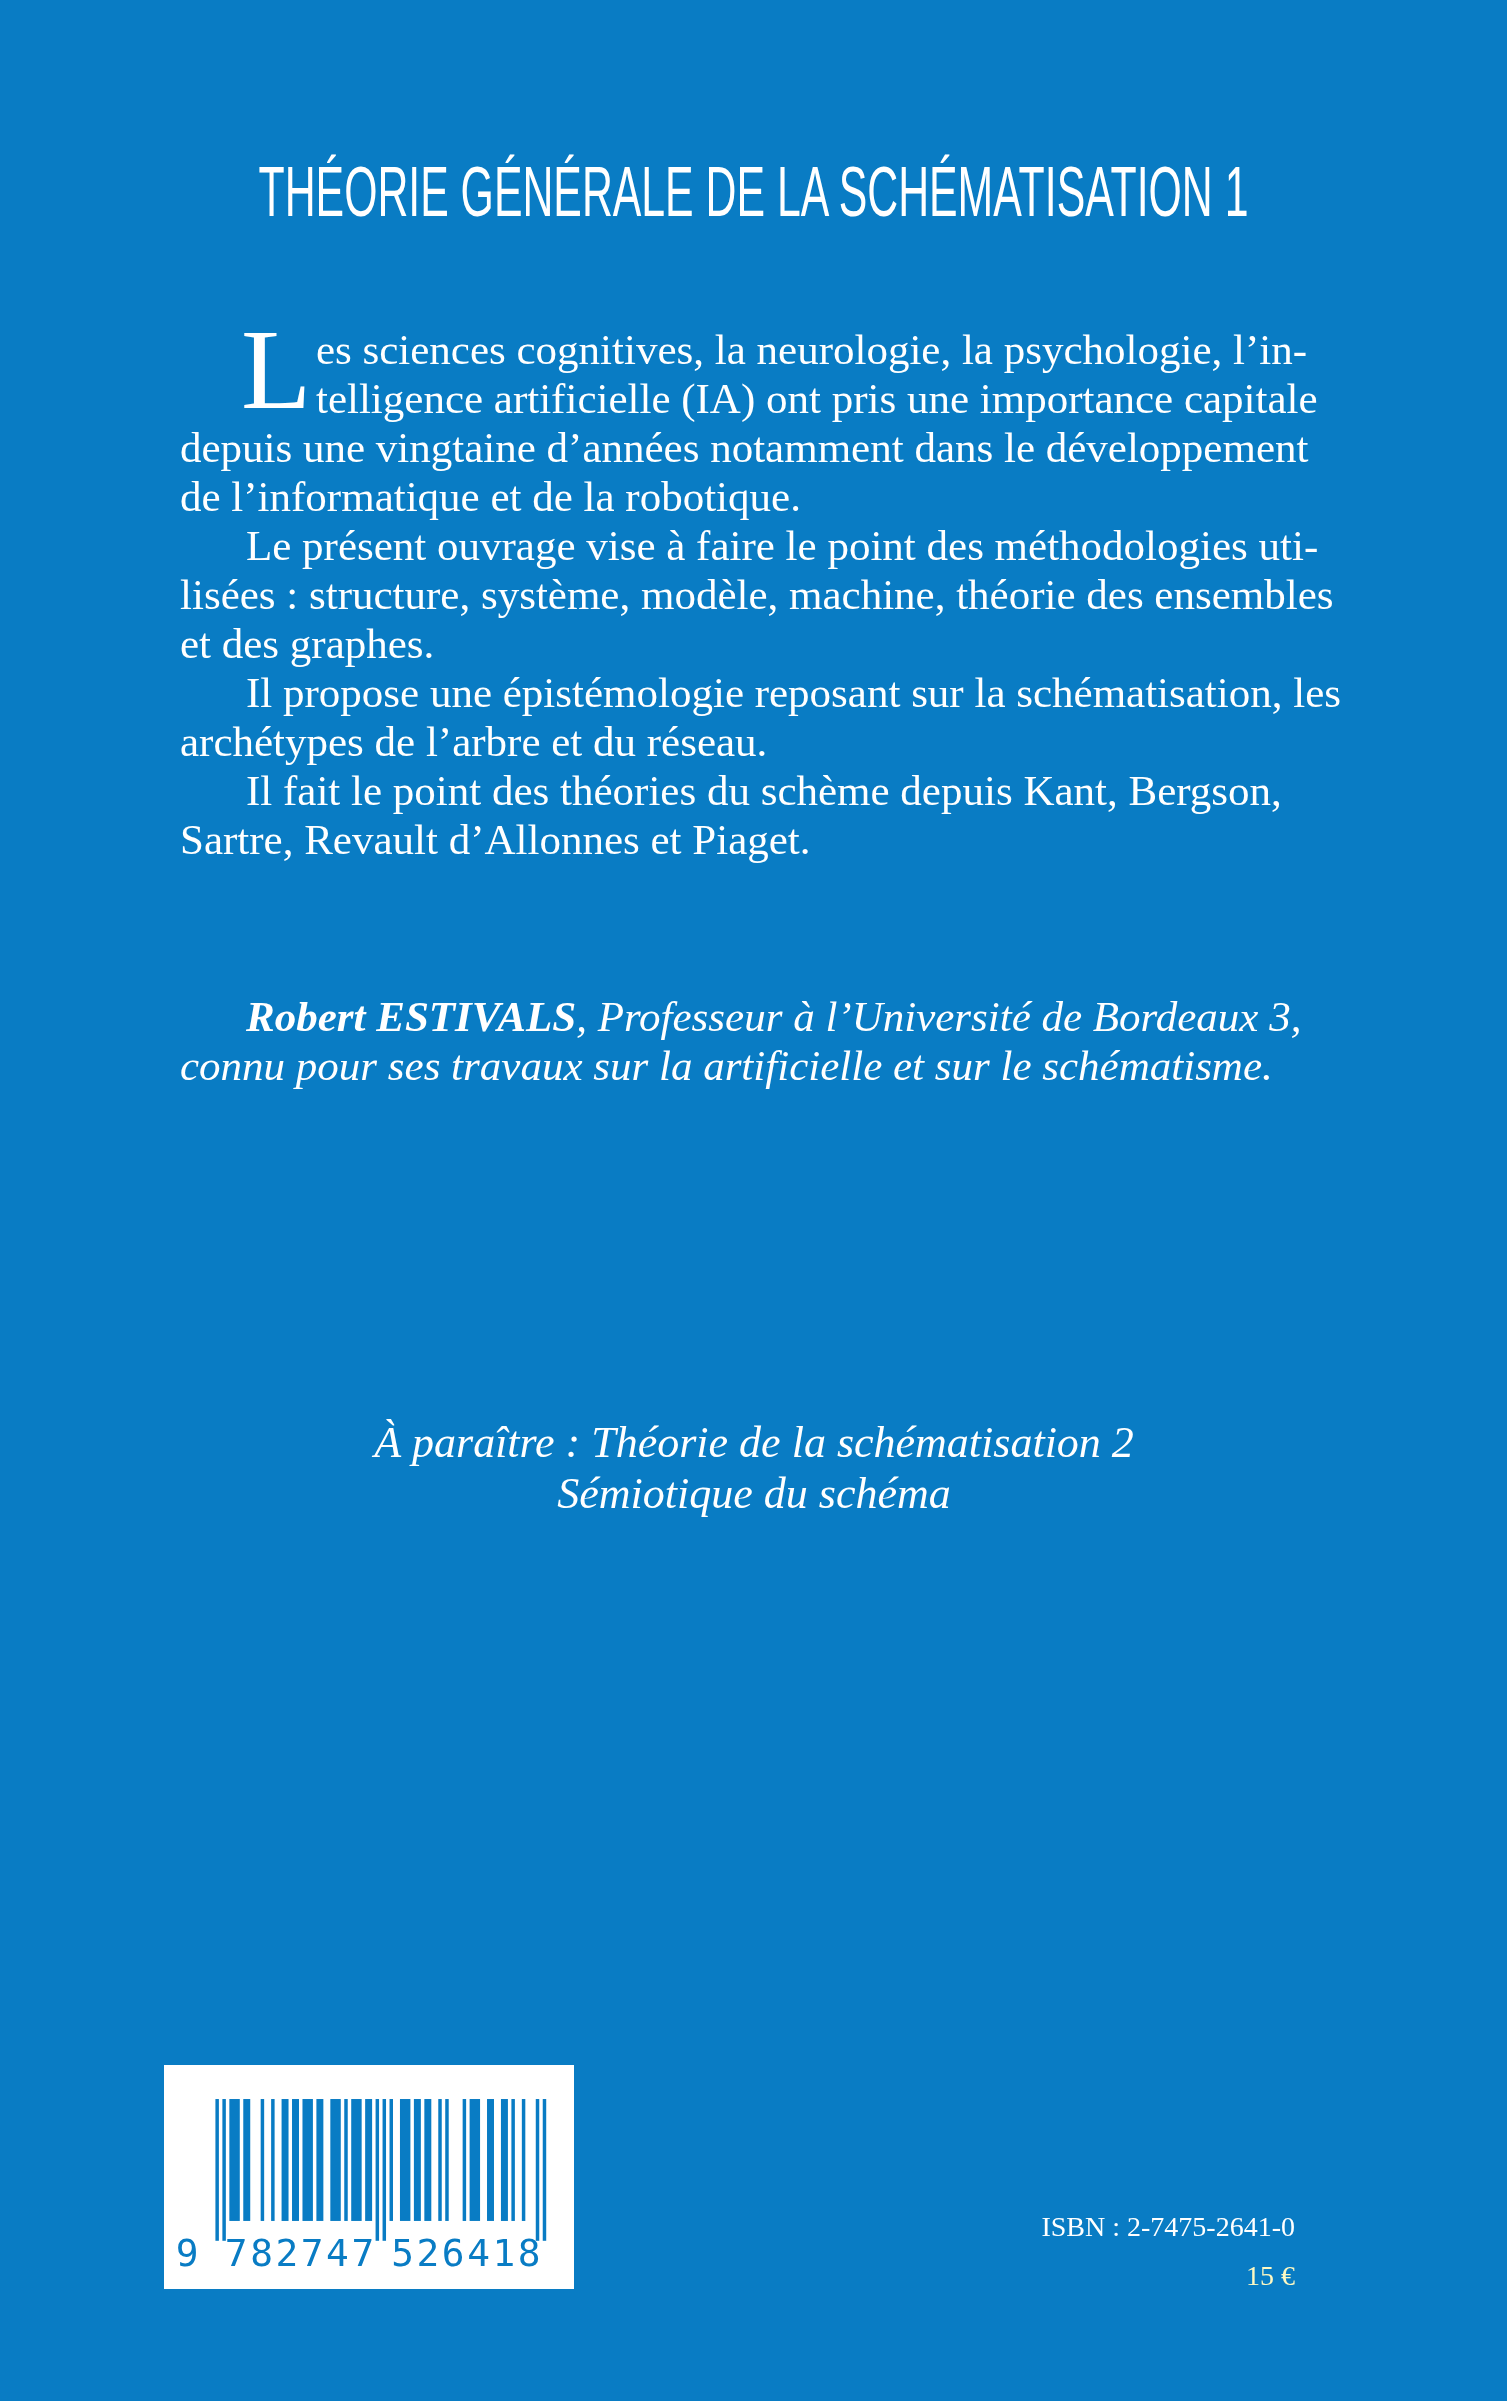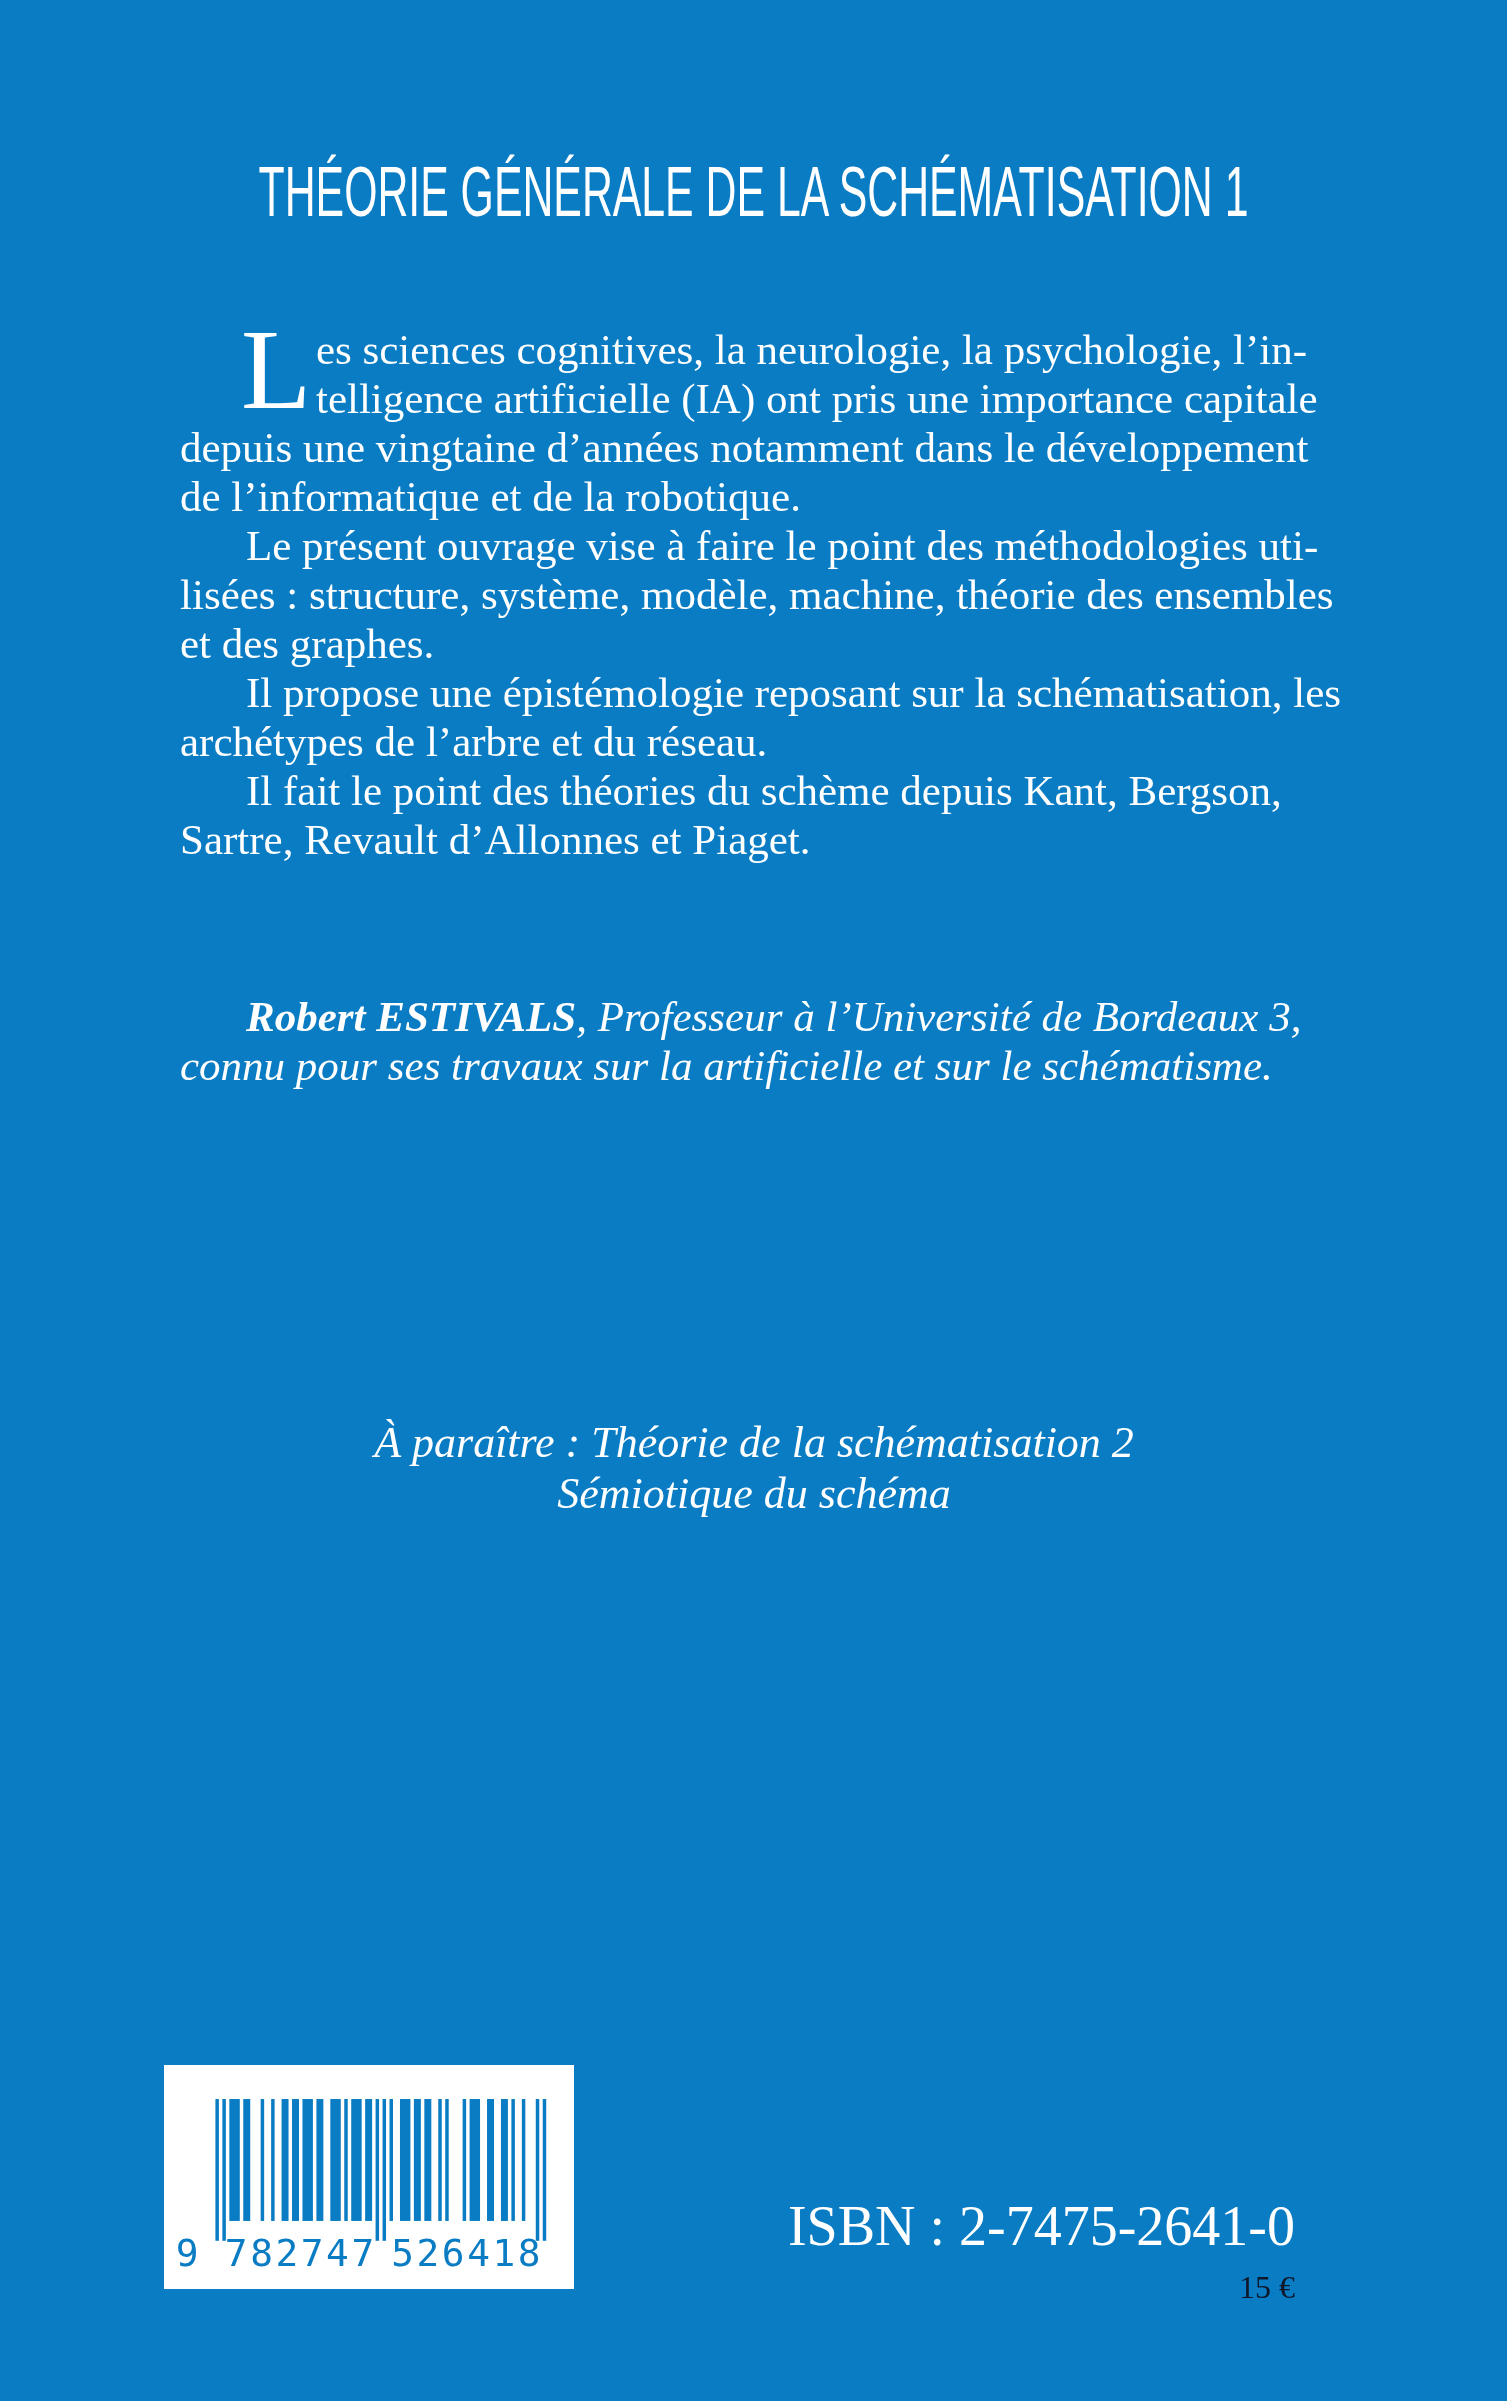--- a/index.html
+++ b/index.html
@@ -29,22 +29,22 @@
   
   .announce{position:absolute;left:0;top:1417px;width:1508px;
     text-align:center;font-style:italic;font-size:44px;line-height:51px;white-space:pre;}
   
   .barcode{position:absolute;left:164px;top:2065px;width:410px;height:224px;background:#ffffff;}
   .bc{position:absolute;left:0;top:0;}
   .bc rect{fill:#097cc4;}
   .bc-digit{font-family:"DejaVu Sans Mono",monospace;font-size:40px;fill:#097cc4;}
   
   .isbn-block{position:absolute;right:213px;top:2201px;text-align:right;}
-  .isbn-line{font-size:56px;line-height:51px;color:#ffffff;margin:0;}
-  .price-line{font-size:32px;line-height:47px;color:#0f172a;margin:12px 0 0 0;}
+  .isbn-line{font-size:28px;line-height:51px;color:#ffffff;margin:0;}
+  .price-line{font-size:28px;line-height:47px;color:#fef9c3;margin:0 0 0 0;}
 </style>
 </head>
 <body>
 
 <div class="page">
 
   <svg class="title-svg" width="1041" height="114" viewBox="0 0 1100 120">
     <text class="title-text" x="550" y="86" text-anchor="middle" textLength="1046" lengthAdjust="spacingAndGlyphs">THÉORIE GÉNÉRALE DE LA SCHÉMATISATION 1</text>
   </svg>
 

